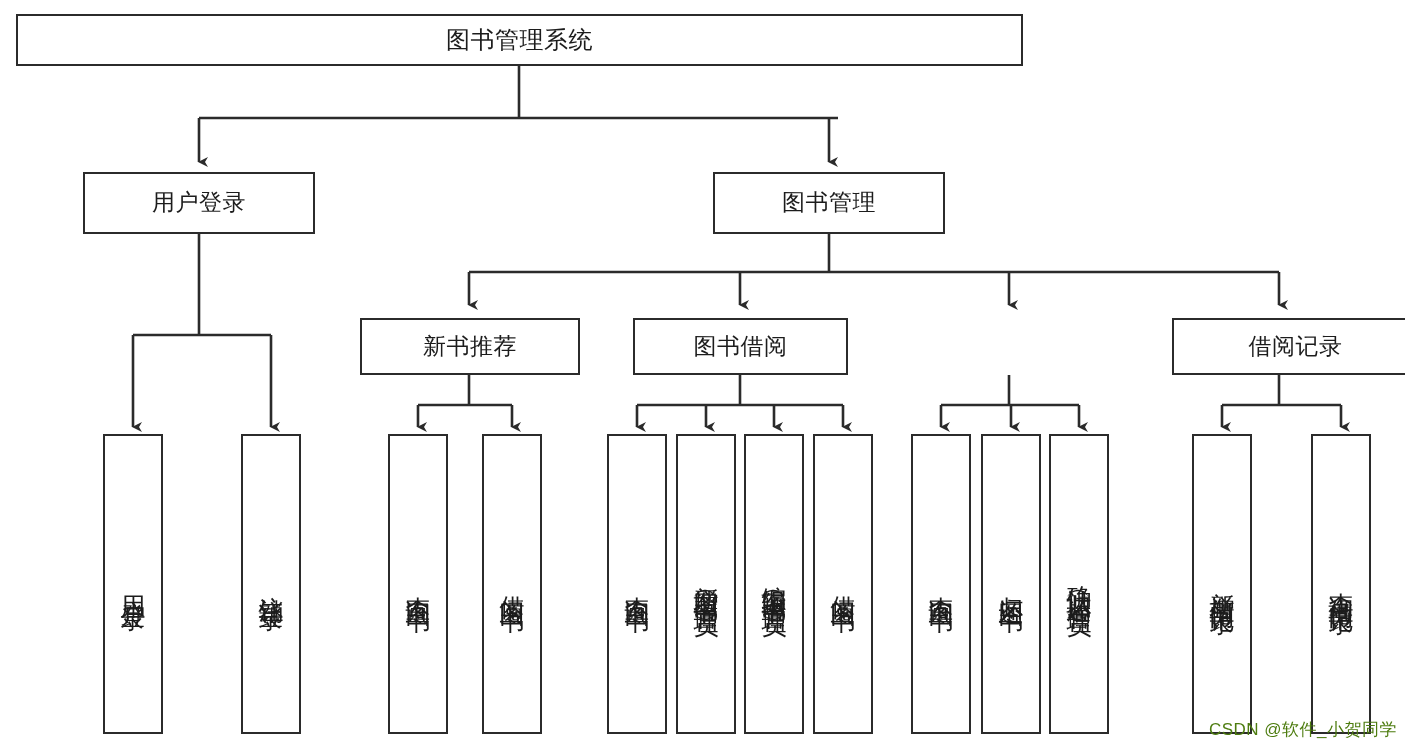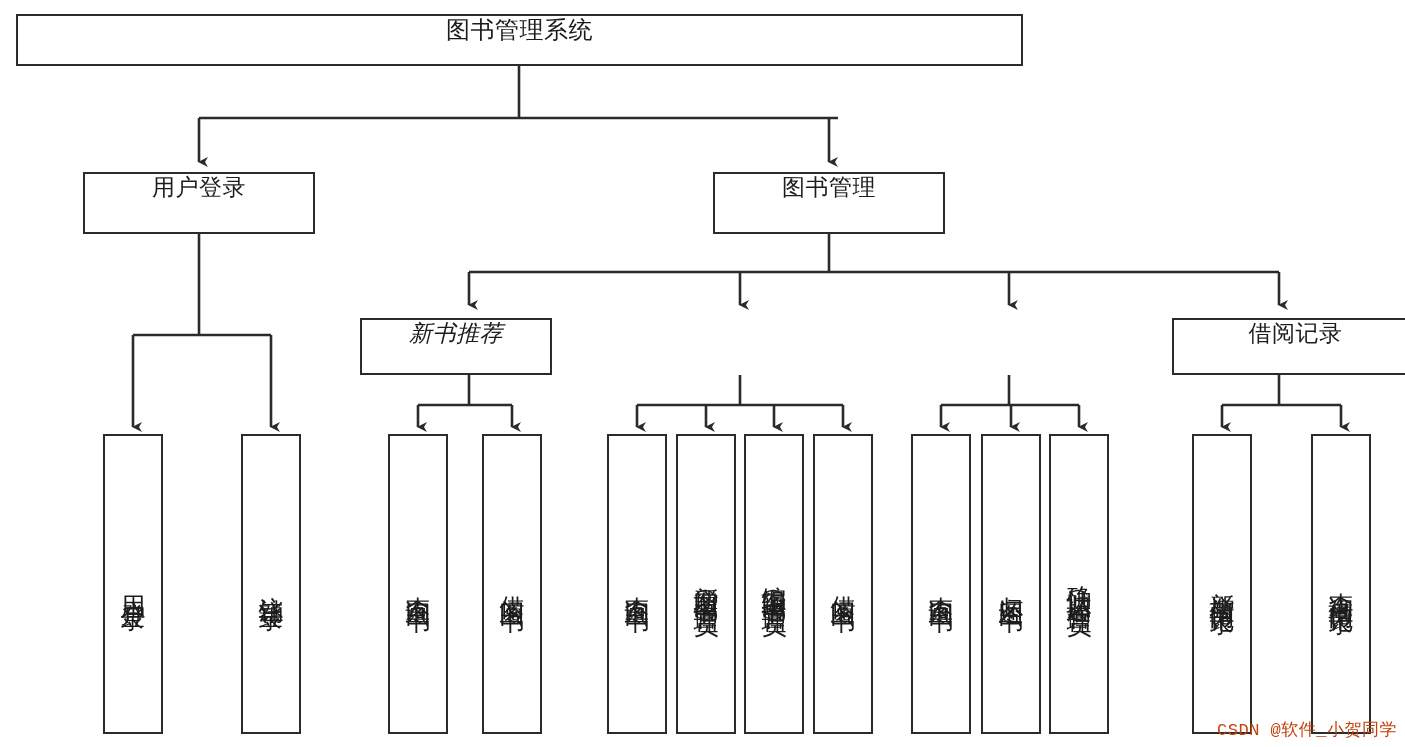--- a/index.html
+++ b/index.html
@@ -22,20 +22,21 @@
     width: 1405px;
     height: 747px;
     pointer-events: none;
   }
   .node {
     position: absolute;
     box-sizing: border-box;
     border: 2px solid #2b2b2b;
     background: #ffffff;
     display: flex;
+    align-items: center;
     justify-content: center;
     color: #1c1c1c;
     line-height: 1.18;
     text-align: center;
   }
   .node .lbl {
     display: block;
     white-space: pre;
   }
   
@@ -59,24 +60,24 @@
     letter-spacing: 4px;
     line-height: 1;
     white-space: nowrap;
     max-height: 100%;
   }
   #watermark {
     position: absolute;
     right: 8px;
     bottom: 6px;
     font-size: 17px;
-    color: #c2410c;
+    color: #4d7c0f;
     letter-spacing: 0.5px;
     white-space: nowrap;
-    font-family: Liberation Mono, monospace;
+    font-family: Liberation Sans, sans-serif;
   }
 </style>
 </head>
 <body>
 
 <div id="canvas">
 
   <svg id="wires" viewBox="0 0 1405 747" xmlns="http://www.w3.org/2000/svg">
     <defs>
       <marker id="arrow" markerWidth="11" markerHeight="11" refX="5" refY="9" orient="auto" markerUnits="userSpaceOnUse">
@@ -133,22 +134,25 @@
     <span class="lbl">图书管理系统</span>
   </div>
 
   <div class="node h" style="left:83px; top:172px; width:232px; height:62px;">
     <span class="lbl">用户登录</span>
   </div>
   <div class="node h" style="left:713px; top:172px; width:232px; height:62px;">
     <span class="lbl">图书管理</span>
   </div>
 
-  <div class="node h" style="left:360px; top:318px; width:192px; height:57px;font-style:italic;">
+  <div class="node h" style="left:360px; top:318px; width:220px; height:57px;">
     <span class="lbl">新书推荐</span>
+  </div>
+  <div class="node h" style="left:633px; top:318px; width:215px; height:57px;">
+    <span class="lbl">图书借阅</span>
   </div>
   <div class="node h" style="left:1172px; top:318px; width:247px; height:57px;">
     <span class="lbl">借阅记录</span>
   </div>
 
   <div class="node v" style="left:103px; top:434px; width:60px; height:300px;">
     <span class="lbl">用户登录</span>
   </div>
   <div class="node v" style="left:241px; top:434px; width:60px; height:300px;">
     <span class="lbl">注销登录</span>

